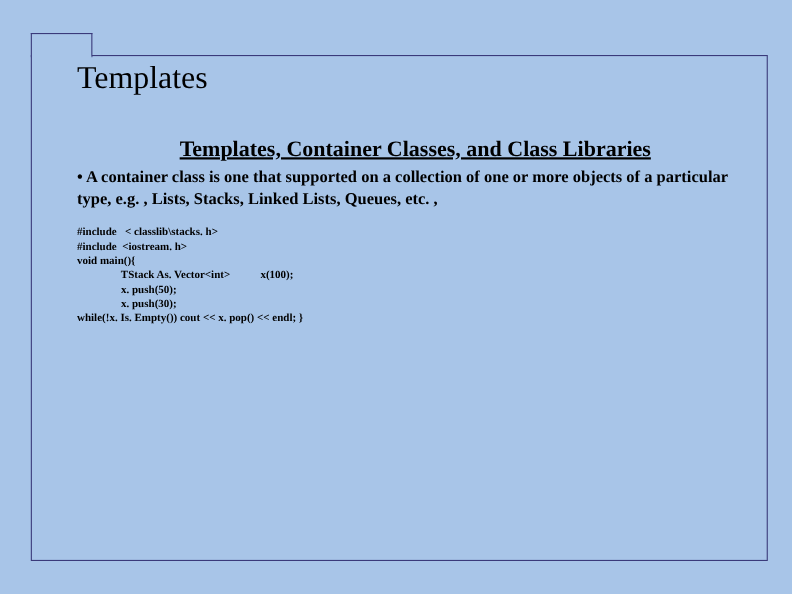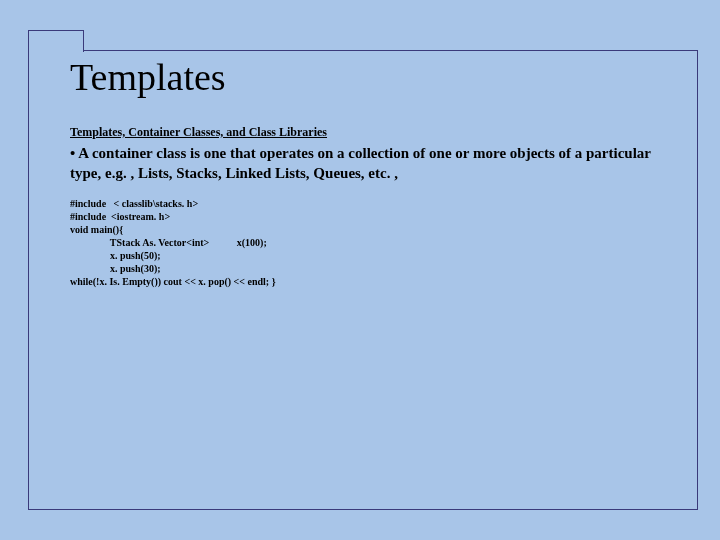--- a/index.html
+++ b/index.html
@@ -36,36 +36,37 @@
     left: 29px;
     top: 50px;
     width: 54px;
     height: 2px;
     background: #a8c5e8;
   }
   .slide-title {
     position: absolute;
     left: 70px;
     top: 55px;
-    font-size: 38px;
+    font-size: 29px;
     font-weight: normal;
     color: #000;
   }
   .content {
     position: absolute;
     left: 70px;
     top: 125px;
     width: 615px;
     color: #000;
   }
   .subtitle {
-    font-size: 12px;
+    font-size: 20px;
     font-weight: bold;
     text-decoration: underline;
     margin-bottom: 4px;
+    text-align: center;
   }
   .bullet-block {
     font-size: 15px;
     font-weight: bold;
     line-height: 1.3;
     margin-bottom: 14px;
   }
   .code-block {
     font-size: 10px;
     font-weight: bold;
@@ -78,21 +79,21 @@
 <body>
 
 <div class="tab"></div>
 <div class="slide-frame"></div>
 <div class="tab-mask"></div>
 
 <div class="slide-title">Templates</div>
 
 <div class="content">
   <div class="subtitle">Templates, Container Classes, and Class Libraries</div>
-  <div class="bullet-block">• A container class is one that operates on a collection of one or more objects of a particular type, e.g. , Lists, Stacks, Linked Lists, Queues, etc. ,</div>
+  <div class="bullet-block">• A container class is one that supported on a collection of one or more objects of a particular type, e.g. , Lists, Stacks, Linked Lists, Queues, etc. ,</div>
   <div class="code-block">#include   &lt; classlib\stacks. h&gt;
 #include  &lt;iostream. h&gt;
 void main(){
                 TStack As. Vector&lt;int&gt;           x(100);
                 x. push(50);
                 x. push(30);
 while(!x. Is. Empty()) cout &lt;&lt; x. pop() &lt;&lt; endl; }</div>
 </div>
 
 </body></html>

